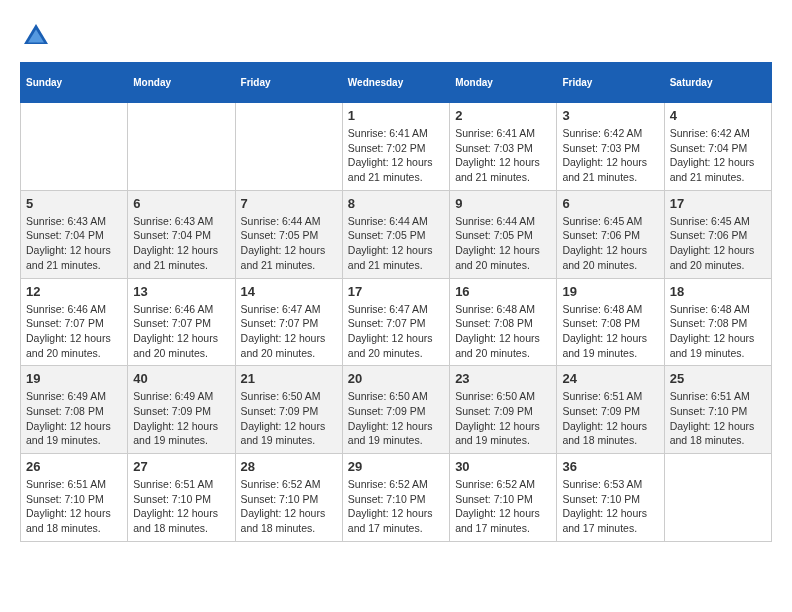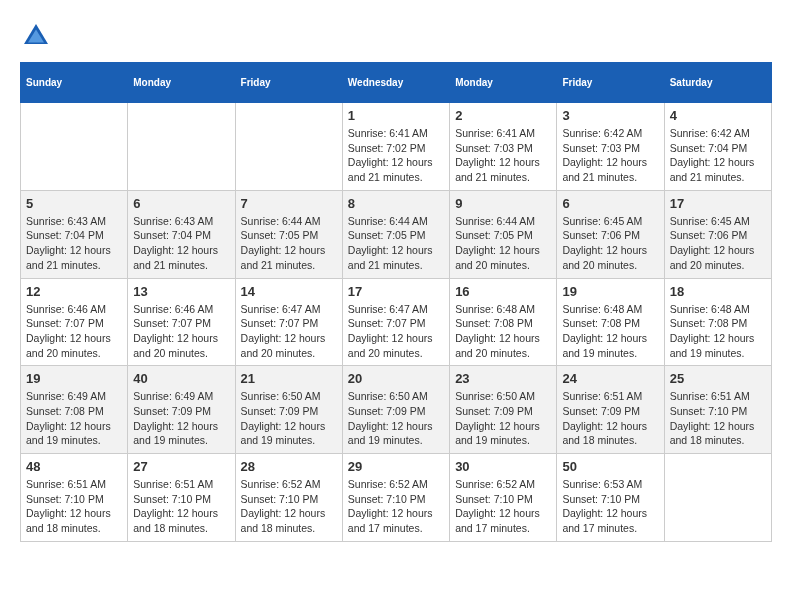--- a/index.html
+++ b/index.html
@@ -306,21 +306,21 @@
         <td>
           <span class="day-number">25</span>
           <div class="day-info" style="white-space: pre-line;">Sunrise: 6:51 AM
 Sunset: 7:10 PM
 Daylight: 12 hours
 and 18 minutes.</div>
         </td>
       </tr>
       <tr>
         <td>
-          <span class="day-number">48</span>
+          <span class="day-number">26</span>
           <div class="day-info" style="white-space: pre-line;">Sunrise: 6:51 AM
 Sunset: 7:10 PM
 Daylight: 12 hours
 and 18 minutes.</div>
         </td>
         <td>
           <span class="day-number">27</span>
           <div class="day-info" style="white-space: pre-line;">Sunrise: 6:51 AM
 Sunset: 7:10 PM
 Daylight: 12 hours
@@ -341,21 +341,21 @@
 and 17 minutes.</div>
         </td>
         <td>
           <span class="day-number">30</span>
           <div class="day-info" style="white-space: pre-line;">Sunrise: 6:52 AM
 Sunset: 7:10 PM
 Daylight: 12 hours
 and 17 minutes.</div>
         </td>
         <td>
-          <span class="day-number">50</span>
+          <span class="day-number">36</span>
           <div class="day-info" style="white-space: pre-line;">Sunrise: 6:53 AM
 Sunset: 7:10 PM
 Daylight: 12 hours
 and 17 minutes.</div>
         </td>
         <td class="empty-cell"></td>
       </tr>
     </tbody>
 </table>
 

